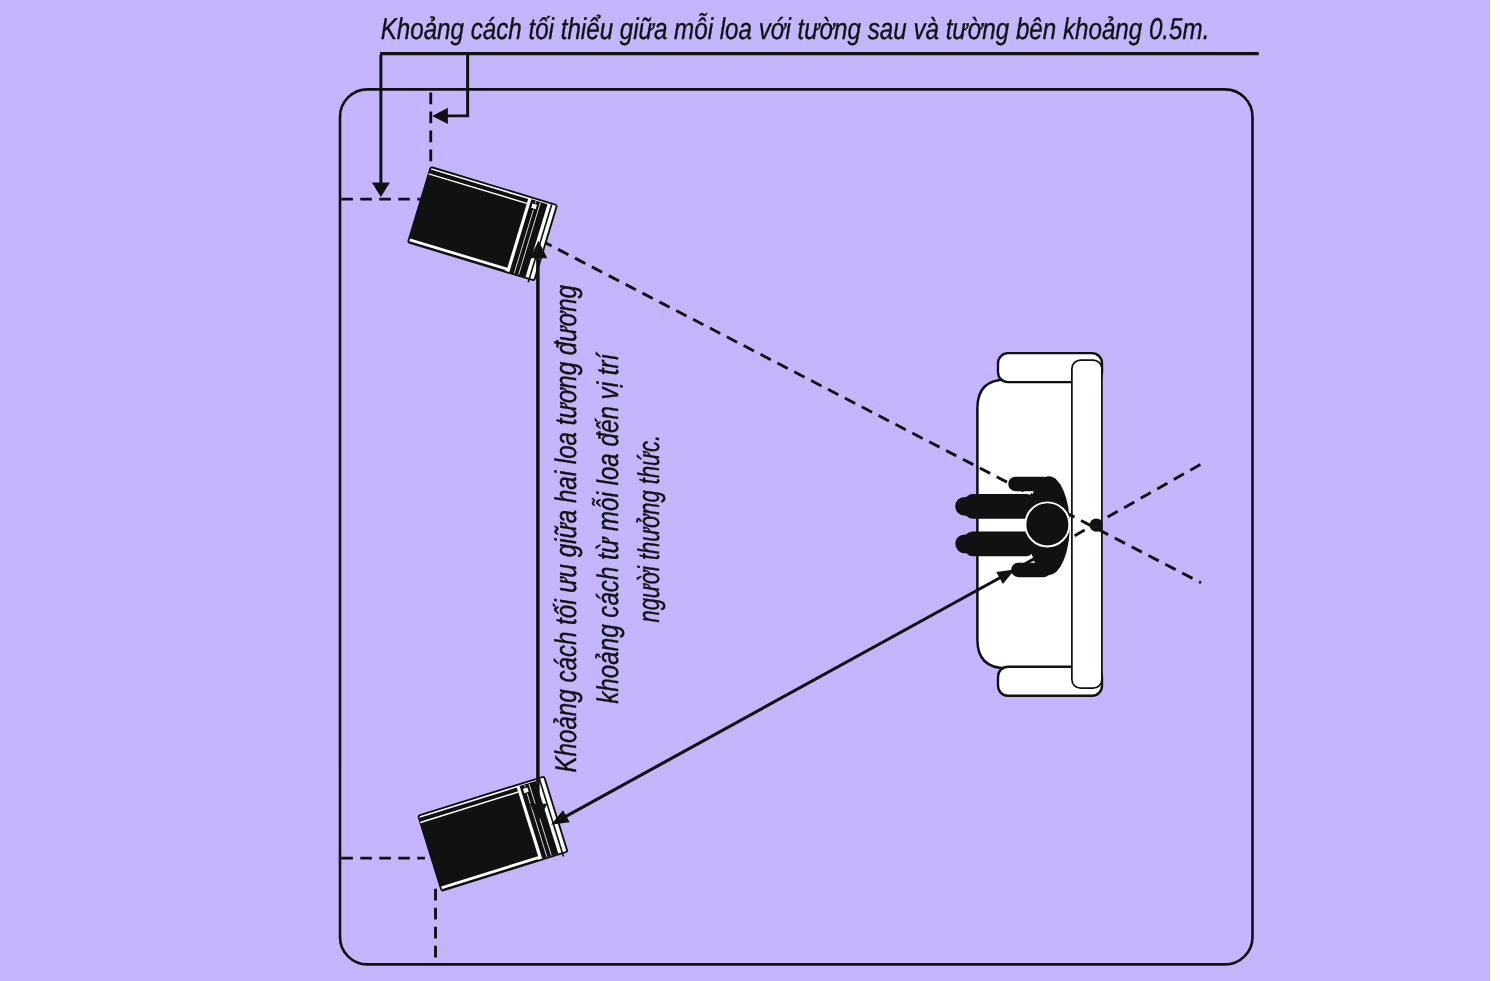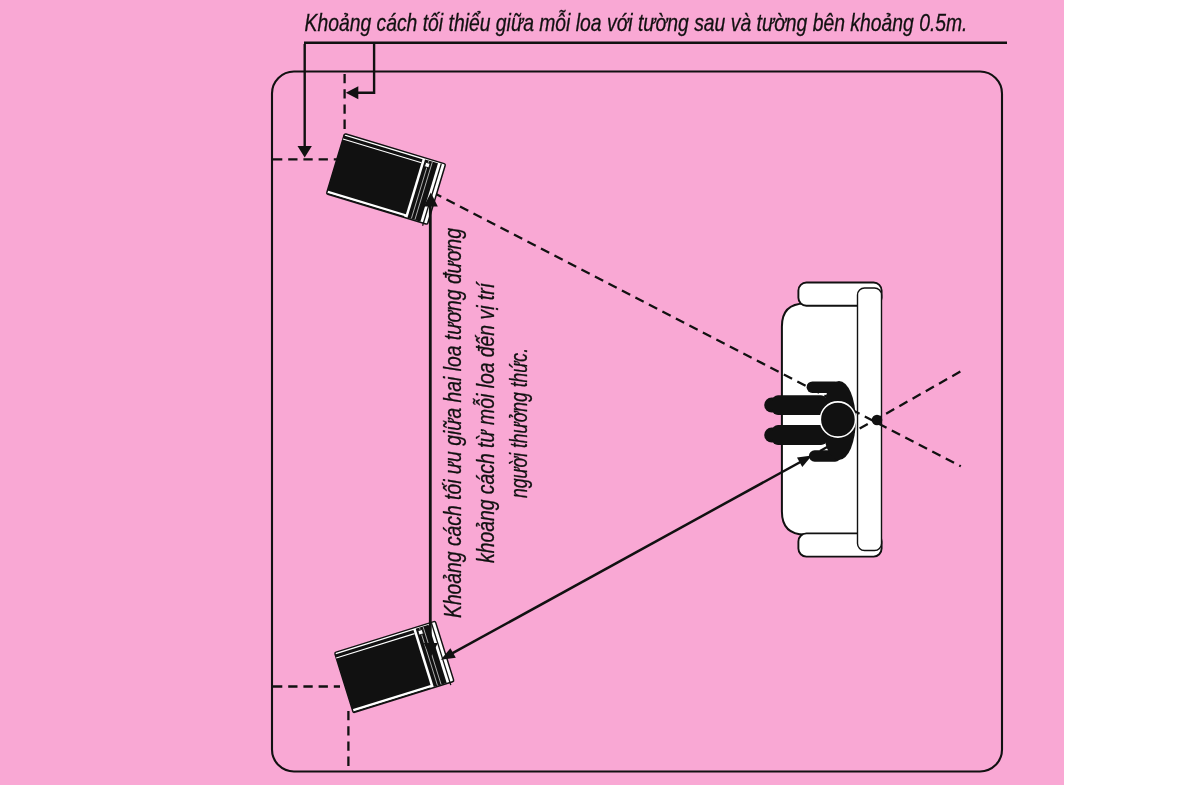--- a/index.html
+++ b/index.html
@@ -1,16 +1,16 @@
 <!DOCTYPE html>
 <html><head>
 <meta charset="utf-8">
 <style>
   html,body{margin:0;padding:0;background:#fff;}
-  #wrap{position:relative;width:1064px;height:785px;background:#f9a8d4;overflow:hidden;}
+  #wrap{position:relative;width:1192px;height:785px;background:#c4b5fd;overflow:hidden;}
   svg{display:block;}
   text{font-family:"Liberation Sans",sans-serif;font-style:italic;fill:#111;stroke:#111;stroke-width:0.3;}
 </style>
 </head>
 <body>
 <div id="wrap">
 <svg width="1200" height="785" viewBox="0 0 1200 785">
 
   <text x="636" y="31" font-size="24" text-anchor="middle" textLength="663" lengthAdjust="spacingAndGlyphs">Khoảng cách tối thiểu giữa mỗi loa với tường sau và tường bên khoảng 0.5m.</text>
 

